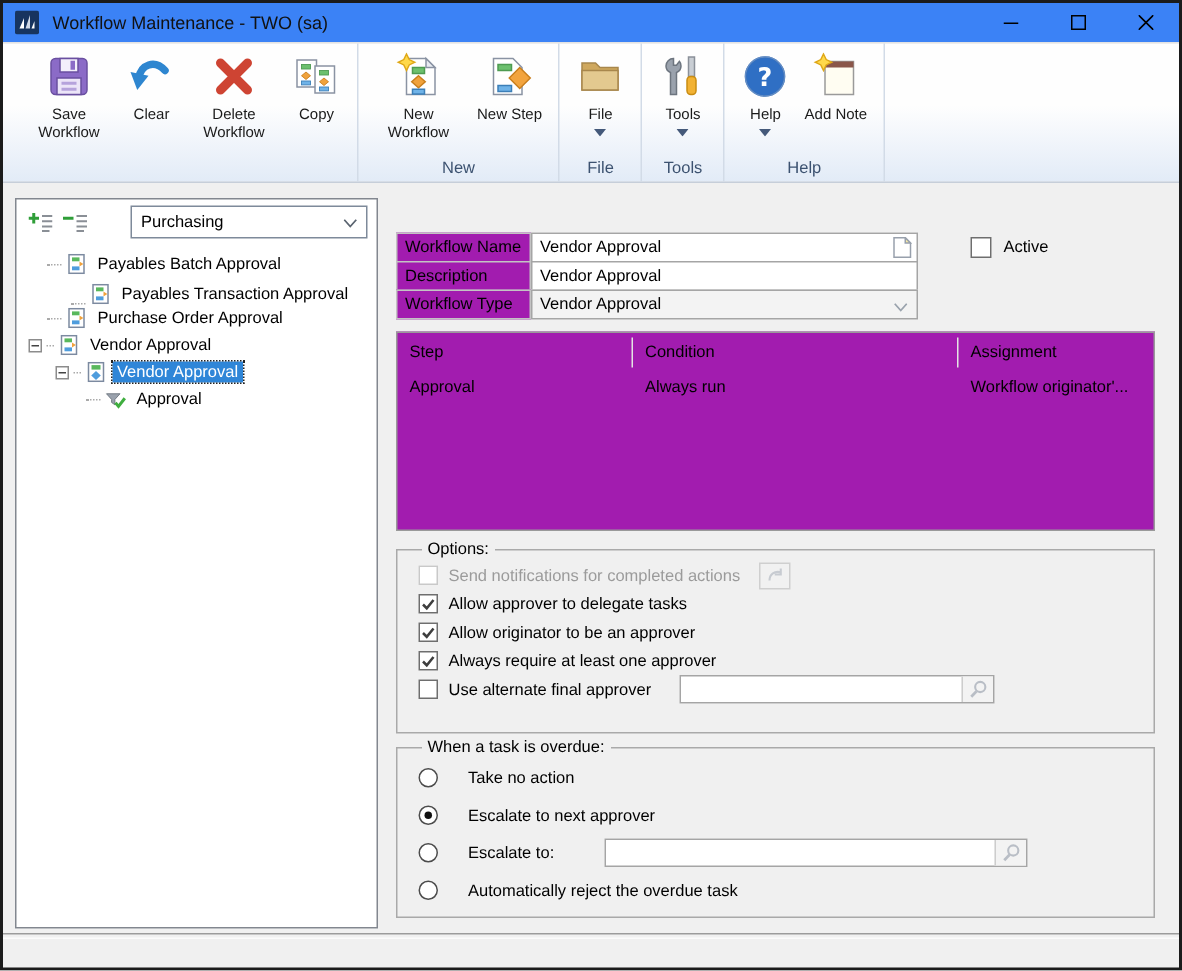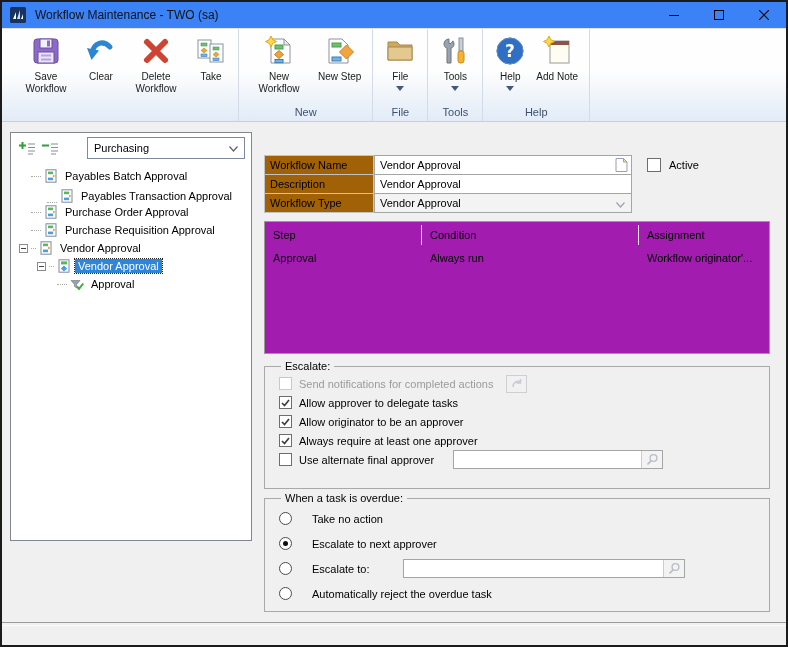--- a/index.html
+++ b/index.html
@@ -19,42 +19,42 @@
     display:flex;align-items:stretch;padding-left:4px;}
   .tb-group{display:flex;flex-direction:column;border-right:1px solid #d2dbe7;padding:2px 6px 0 6px;}
   .tb-buttons{flex:1;display:flex;align-items:flex-start;}
   .tb-btn{display:flex;flex-direction:column;align-items:center;padding:3px 4px 0 4px;margin:1px;max-width:58px;}
   .tb-btn svg.big{width:32px;height:32px;flex:none;}
   .tb-btn-label{font-size:10px;line-height:12px;text-align:center;margin-top:4px;color:#1a1a1a;}
   .tb-caret{margin-top:3px;}
   .tb-group-label{height:16px;line-height:15px;text-align:center;color:#3c5270;font-size:11px;}
 
   
-  .tree-panel{position:absolute;left:8px;top:130px;width:242px;height:409px;box-sizing:border-box;
+  .tree-panel{position:absolute;left:8px;top:130px;width:242px;height:487px;box-sizing:border-box;
     background:#fff;border:1px solid #82878f;}
   .tree-header{display:flex;align-items:center;height:30px;padding:0 6px 0 8px;}
   .tree-tools{display:flex;gap:7px;align-items:center;}
   .mini-icon-btn{display:flex;align-items:center;}
   .category-select{margin-left:auto;width:158px;height:22px;box-sizing:border-box;border:1px solid #7e8a9a;background:#fff;
     display:flex;align-items:center;padding:0 20px 0 6px;position:relative;}
   .category-select .chev{position:absolute;right:6px;top:8px;}
   .tree{margin-top:4px;}
   .tree-row{height:18px;display:flex;align-items:center;white-space:nowrap;}
   .stub{width:10px;border-top:1px dotted #aaa;margin-right:3px;flex:none;}
   .expander{width:9px;height:9px;box-sizing:border-box;border:1px solid #8c8c8c;background:#fff;position:relative;margin-right:3px;flex:none;}
   .expander::after{content:"";position:absolute;left:1px;right:1px;top:3px;border-top:1px solid #444;}
   .tree-ico{width:14px;height:14px;margin-right:4px;flex:none;}
   .tree-label{padding:1px 3px;}
   .tree-label.selected{background:#2f86d8;color:#fff;outline:1px dotted #222;}
 
   
   .form-fields{position:absolute;left:262px;top:153px;width:380px;}
   .f-row{display:flex;height:20px;margin-top:-1px;}
   .f-row:first-child{margin-top:0;}
-  .f-label{width:110px;box-sizing:border-box;border:1px solid #c3c3c3;background:#a16207;display:flex;align-items:center;padding:0 5px;}
+  .f-label{width:90px;box-sizing:border-box;border:1px solid #c3c3c3;background:#a21caf;display:flex;align-items:center;padding:0 5px;}
   .f-value{width:258px;box-sizing:border-box;border:1px solid #a5a5a5;background:#fff;display:flex;align-items:center;
     padding:0 5px;position:relative;margin-left:0;}
   .f-value.disabled{background:#f3f3f3;}
   .note-btn{position:absolute;right:1px;top:1px;width:18px;height:16px;background:#fff;display:flex;align-items:center;justify-content:center;}
   .dd-chev{position:absolute;right:6px;top:8px;}
   .active-box{position:absolute;left:645px;top:156px;display:flex;align-items:center;gap:8px;}
 
   .cb{width:14px;height:14px;box-sizing:border-box;border:1px solid #6e6e6e;background:#fff;display:flex;align-items:center;justify-content:center;flex:none;}
   .cb.small{width:13px;height:13px;}
   .cb.disabled{border-color:#c9c9c9;}
@@ -153,21 +153,21 @@
           <svg class="big" viewBox="0 0 32 32">
             <rect x="3" y="5" width="13" height="18" fill="#fff" stroke="#8a93a3"></rect>
             <rect x="6" y="8" width="6" height="3" fill="#6cc06e" stroke="#4e9b52" stroke-width="0.6"></rect>
             <path d="M9 13 l3 2.5 l-3 2.5 l-3 -2.5 z" fill="#f0a23c" stroke="#c97f1e" stroke-width="0.6"></path>
             <rect x="6" y="19" width="6" height="2.6" fill="#6fb3e8" stroke="#3c7fb8" stroke-width="0.6"></rect>
             <rect x="15" y="9" width="13" height="18" fill="#fff" stroke="#8a93a3"></rect>
             <rect x="18" y="12" width="6" height="3" fill="#6cc06e" stroke="#4e9b52" stroke-width="0.6"></rect>
             <path d="M21 17 l3 2.5 l-3 2.5 l-3 -2.5 z" fill="#f0a23c" stroke="#c97f1e" stroke-width="0.6"></path>
             <rect x="18" y="23" width="6" height="2.6" fill="#6fb3e8" stroke="#3c7fb8" stroke-width="0.6"></rect>
           </svg>
-          <span class="tb-btn-label">Take</span>
+          <span class="tb-btn-label">Copy</span>
         </div>
       </div>
     </div>
 
     <div class="tb-group">
       <div class="tb-buttons">
         <div class="tb-btn">
           <svg class="big" viewBox="0 0 32 32">
             <path d="M8 4 h13 l6 6 v18 H8 Z" fill="#fff" stroke="#8a93a3"></path>
             <path d="M21 4 l6 6 h-6 Z" fill="#e8ecf2" stroke="#8a93a3"></path>
@@ -297,30 +297,20 @@
       </div>
       <div class="tree-row" style="padding-left:20px;">
         <span class="stub"></span>
         <svg class="tree-ico" viewBox="0 0 14 14">
             <rect x="2" y="0.8" width="10" height="12.4" fill="#fff" stroke="#7c8aa0"></rect>
             <rect x="4" y="2.6" width="5" height="2.6" fill="#59b85c"></rect>
             <rect x="4" y="8.6" width="5" height="2.6" fill="#4f9ddd"></rect>
             <path d="M9 5.4 l2.6 1.6 l-2.6 1.6 z" fill="#f0a23c"></path>
           </svg>
         <span class="tree-label">Purchase Order Approval</span>
-      </div>
-      <div class="tree-row" style="padding-left:20px;">
-        <span class="stub"></span>
-        <svg class="tree-ico" viewBox="0 0 14 14">
-            <rect x="2" y="0.8" width="10" height="12.4" fill="#fff" stroke="#7c8aa0"></rect>
-            <rect x="4" y="2.6" width="5" height="2.6" fill="#59b85c"></rect>
-            <rect x="4" y="8.6" width="5" height="2.6" fill="#4f9ddd"></rect>
-            <path d="M9 5.4 l2.6 1.6 l-2.6 1.6 z" fill="#f0a23c"></path>
-          </svg>
-        <span class="tree-label">Purchase Requisition Approval</span>
       </div>
       <div class="tree-row" style="padding-left:8px;">
         <span class="expander"></span>
         <span class="stub" style="width:5px;"></span>
         <svg class="tree-ico" viewBox="0 0 14 14">
             <rect x="2" y="0.8" width="10" height="12.4" fill="#fff" stroke="#7c8aa0"></rect>
             <rect x="4" y="2.6" width="5" height="2.6" fill="#59b85c"></rect>
             <rect x="4" y="8.6" width="5" height="2.6" fill="#4f9ddd"></rect>
             <path d="M9 5.4 l2.6 1.6 l-2.6 1.6 z" fill="#f0a23c"></path>
           </svg>
@@ -389,21 +379,21 @@
       <div class="stc3">Assignment</div>
     </div>
     <div class="st-row">
       <div class="stc1">Approval</div>
       <div class="stc2">Always run</div>
       <div class="stc3">Workflow originator'...</div>
     </div>
   </div>
 
   <fieldset class="gp" id="options-group">
-    <legend>Escalate:</legend>
+    <legend>Options:</legend>
 
     <div class="opt-row">
       <span class="cb small disabled"></span>
       <span class="opt-label disabled">Send notifications for completed actions</span>
       <span class="notif-btn">
         <svg width="12" height="12" viewBox="0 0 12 12">
             <path d="M2 9 C2 4.5, 5.5 2.5, 9.5 3.5 M9.5 1 v4 h-4" fill="none" stroke="#c7cbd1" stroke-width="1.4"></path>
           </svg>
       </span>
     </div>

